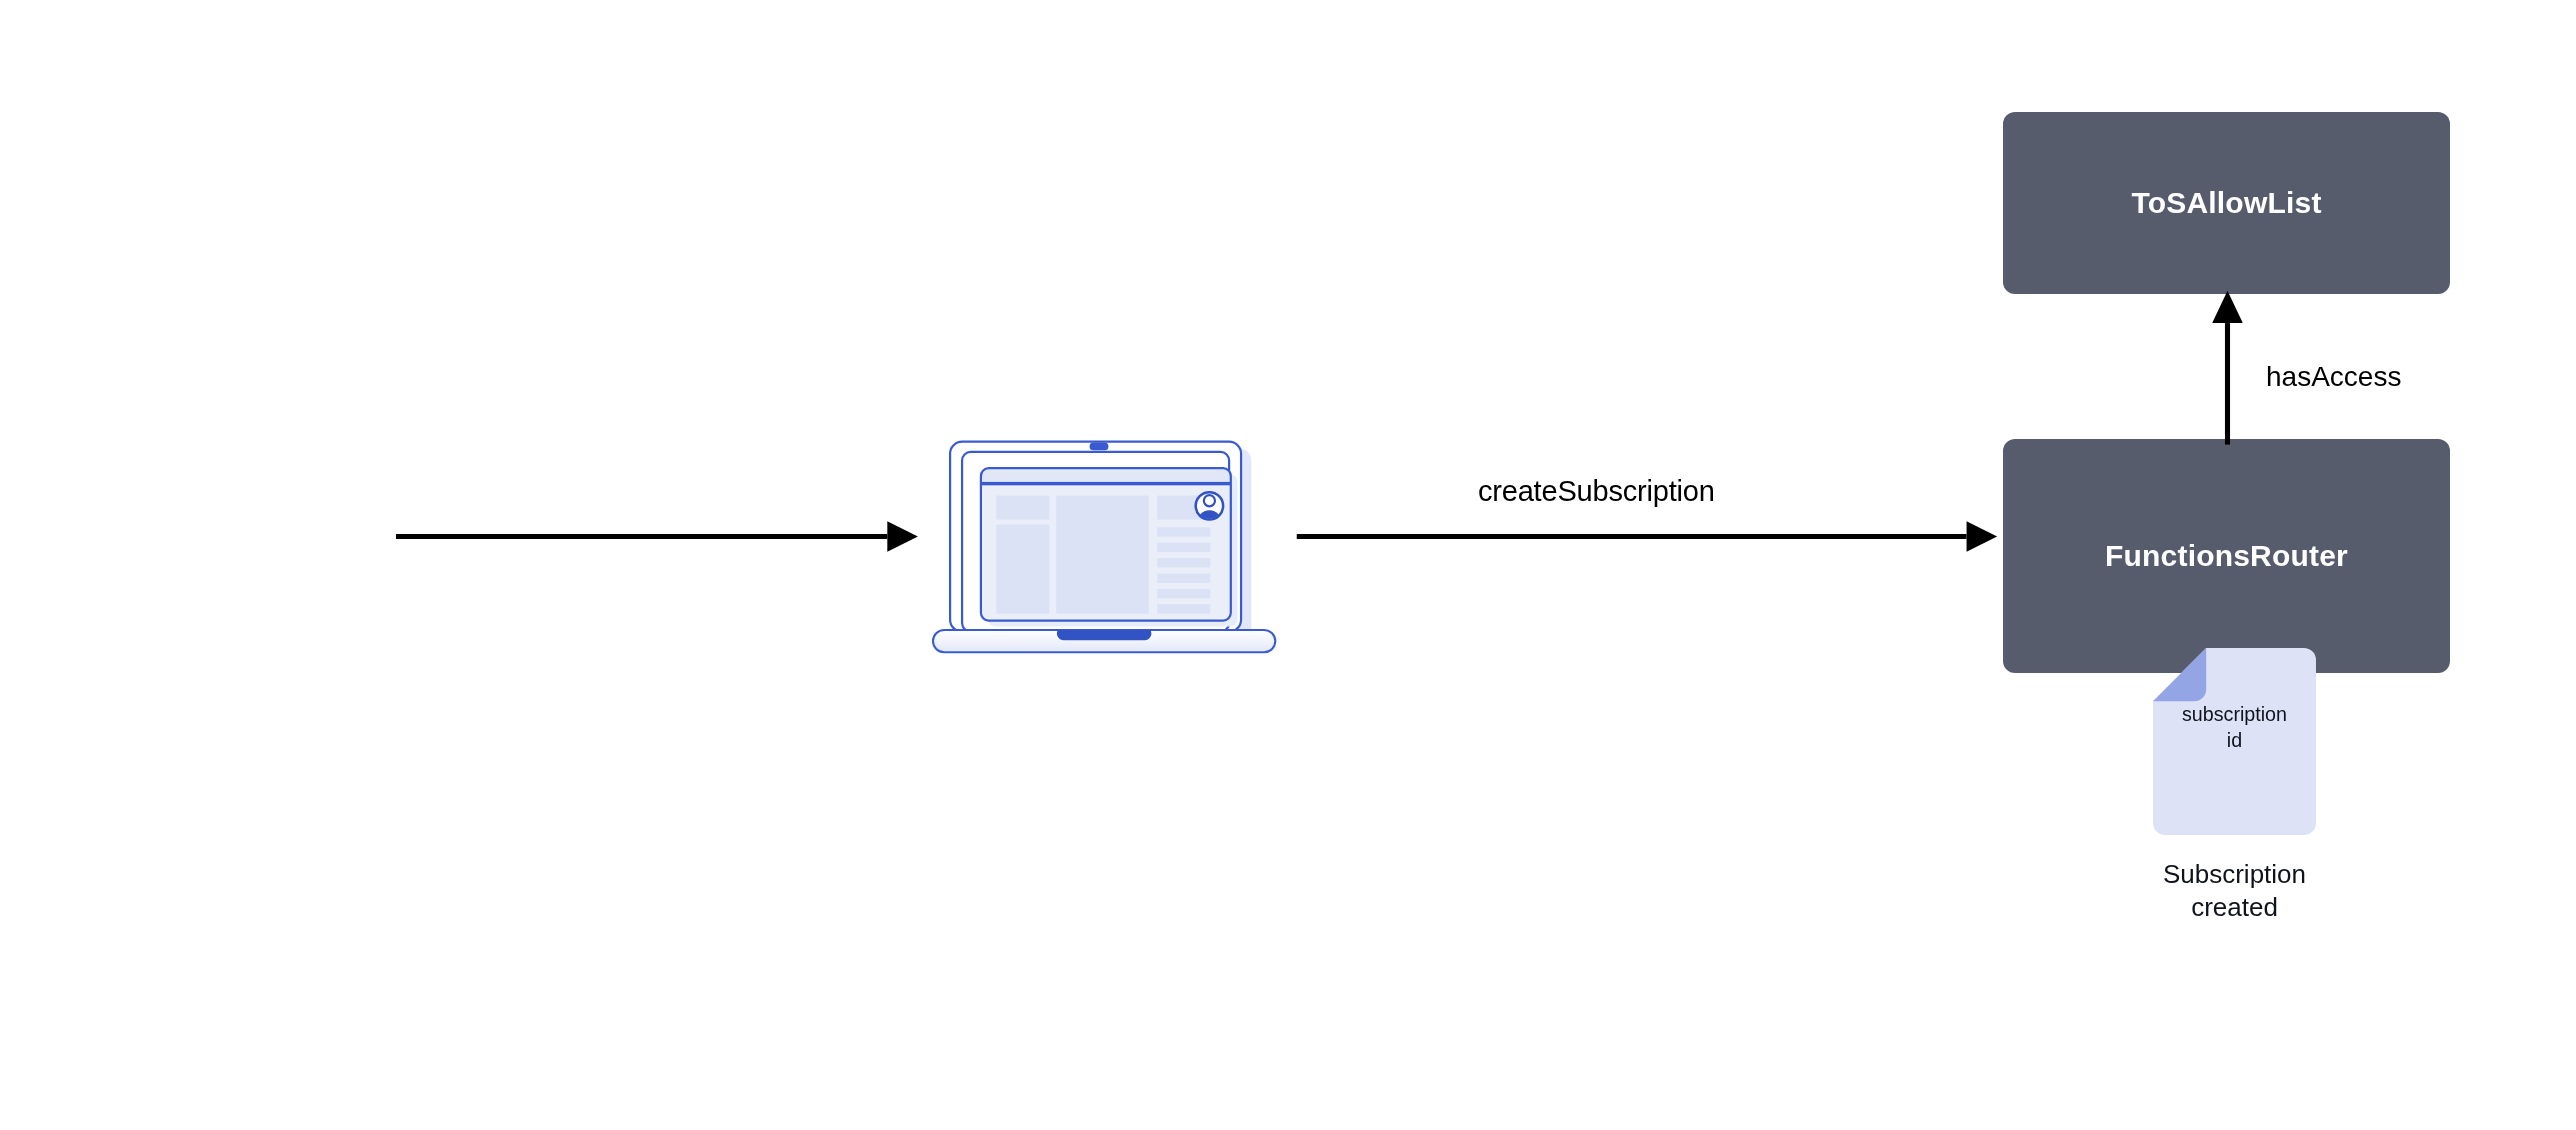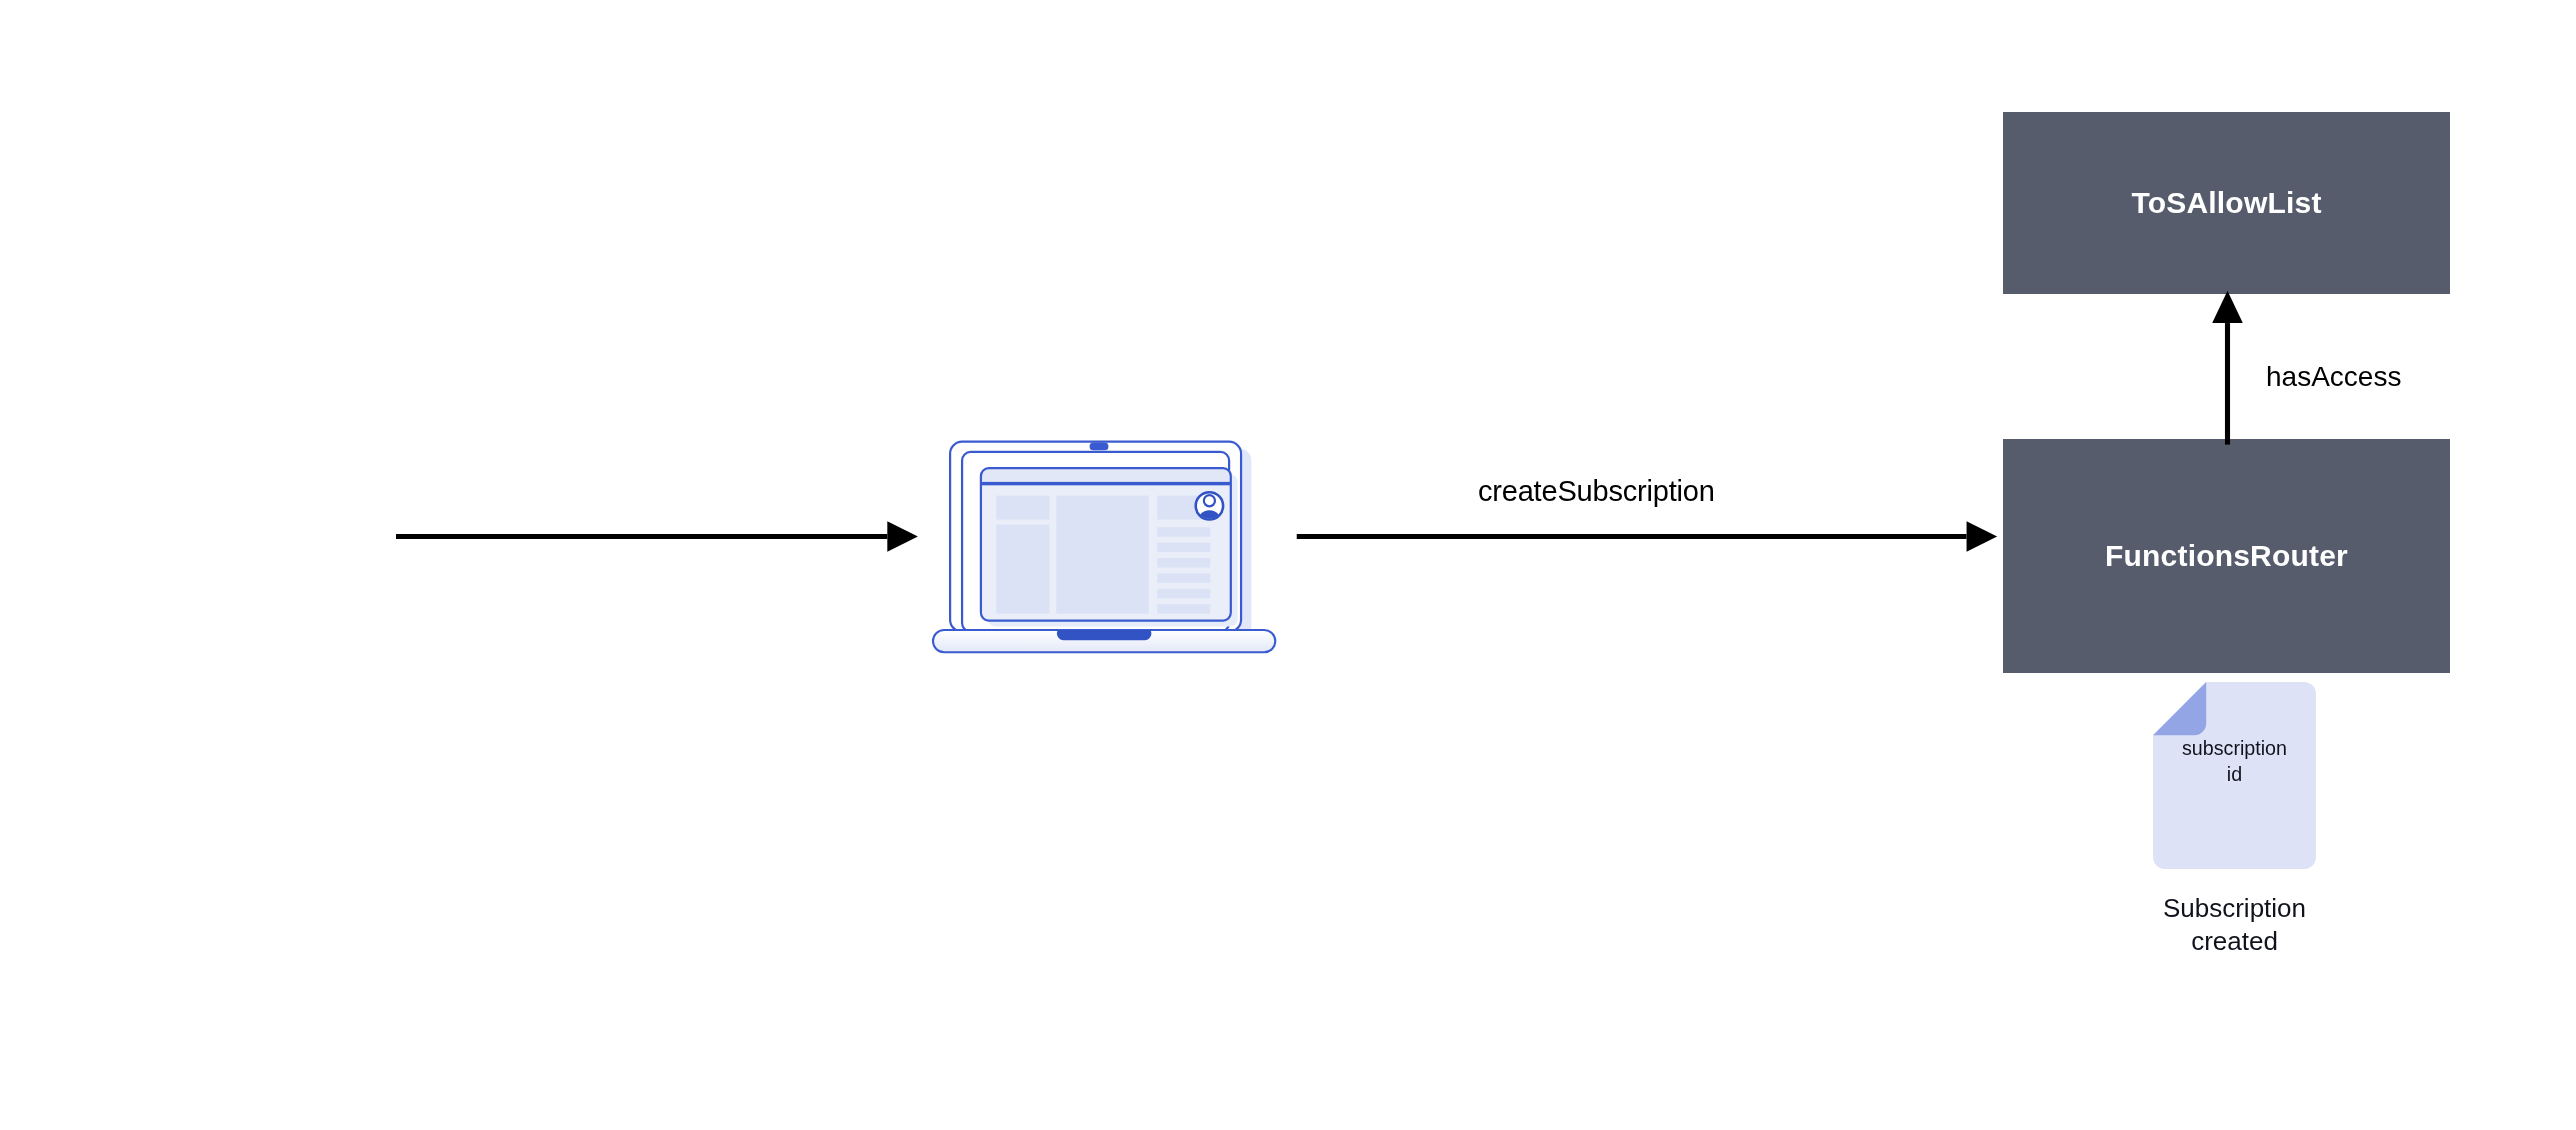--- a/index.html
+++ b/index.html
@@ -69,21 +69,21 @@
     font-size: 28px;
     font-weight: 700;
     color: #131a2d;
     letter-spacing: 0.2px;
   }
 
   
   .contract-box {
     position: absolute;
     background: #565c6c;
-    border-radius: 0;
+    border-radius: 12px;
     display: flex;
     align-items: center;
     justify-content: center;
   }
   .contract-box .box-label {
     color: #ffffff;
     font-size: 30px;
     font-weight: 700;
     letter-spacing: 0.2px;
     text-align: center;
@@ -124,21 +124,21 @@
     left: 2266px;
     top: 361px;
     font-family: "Liberation Sans", sans-serif;
     font-size: 28px;
   }
 
   
   #subscription-node {
     position: absolute;
     left: 2153px;
-    top: 682px;
+    top: 648px;
     width: 248px;
     height: 283px;
   }
   #subscription-doc {
     position: absolute;
     left: 0;
     top: 0;
     width: 163px;
     height: 187px;
   }

